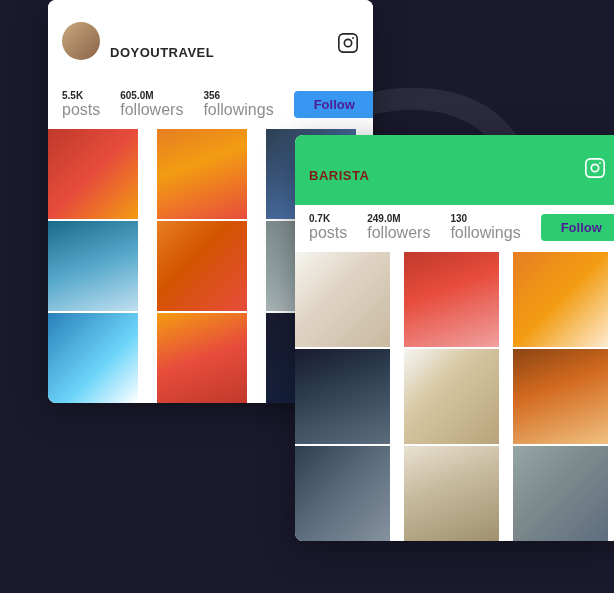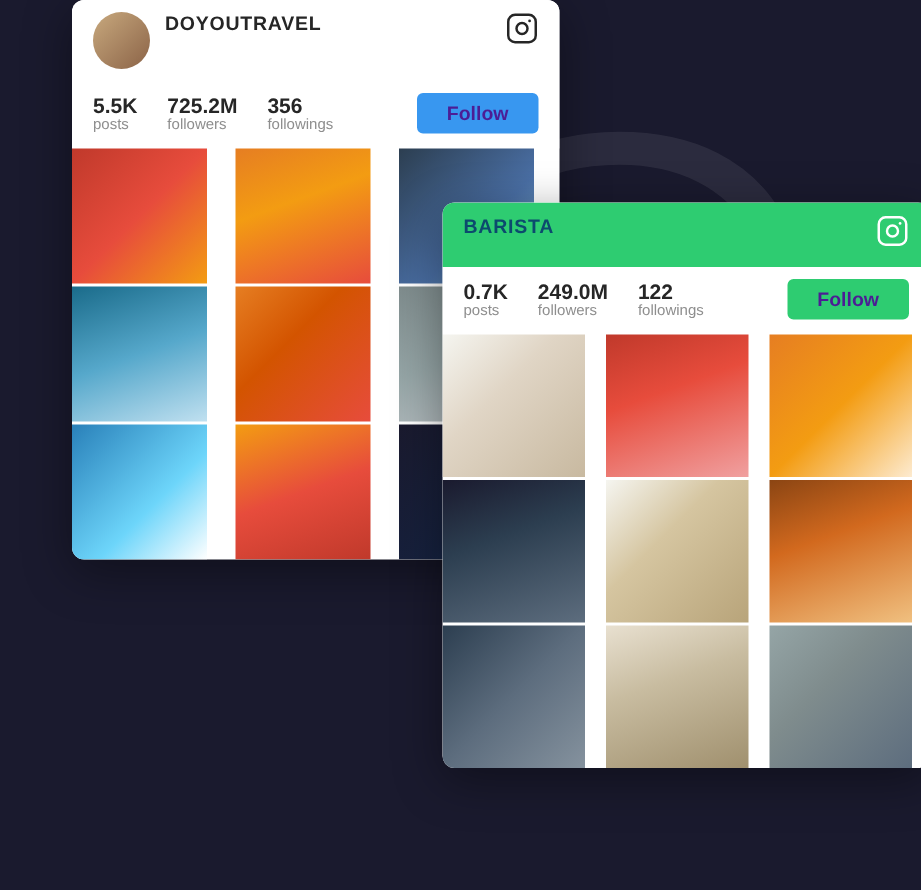--- a/index.html
+++ b/index.html
@@ -36,22 +36,22 @@
     .card {
       position: absolute;
       background: #fff;
       border-radius: 8px;
       overflow: hidden;
       box-shadow: 0 8px 32px rgba(0,0,0,0.4);
     }
 
     .card-header {
       display: flex;
-      align-items: flex-start;
-      padding: 8px 14px;
+      align-items: flex-end;
+      padding: 22px 14px;
       background: #fff;
       gap: 10px;
     }
 
     .card-header .avatar {
       width: 38px;
       height: 38px;
       border-radius: 50%;
       overflow: hidden;
       flex-shrink: 0;
@@ -85,26 +85,26 @@
     }
 
     .stat {
       display: flex;
       flex-direction: column;
       align-items: flex-start;
     }
 
     .stat-value {
       font-weight: 700;
-      font-size: 14px;
+      font-size: 10px;
       color: #262626;
     }
 
     .stat-label {
-      font-size: 10px;
+      font-size: 16px;
       color: #8e8e8e;
     }
 
     .follow-btn {
       margin-left: auto;
       background: #3897f0;
       color: #4c1d95;
       border: none;
       border-radius: 4px;
       padding: 6px 20px;
@@ -200,21 +200,21 @@
           <circle cx="17.5" cy="6.5" r="1" fill="#262626" stroke="none"></circle>
         </svg>
       </span>
     </div>
     <div class="card-stats">
       <div class="stat">
         <span class="stat-value">5.5K</span>
         <span class="stat-label">posts</span>
       </div>
       <div class="stat">
-        <span class="stat-value">725.2M</span>
+        <span class="stat-value">605.0M</span>
         <span class="stat-label">followers</span>
       </div>
       <div class="stat">
         <span class="stat-value">356</span>
         <span class="stat-label">followings</span>
       </div>
       <button class="follow-btn">Follow</button>
     </div>
     <div class="image-grid">
       <div class="grid-img img-c1"></div>
@@ -224,40 +224,40 @@
       <div class="grid-img img-c5"></div>
       <div class="grid-img img-c6"></div>
       <div class="grid-img img-c7"></div>
       <div class="grid-img img-c8"></div>
       <div class="grid-img img-c9"></div>
     </div>
   </div>
 
   <div class="card card-2">
     <div class="card-header card-2-header" style="background:#2ecc71;">
-      <span class="username" style="color:#0c4a6e; flex:1;">BARISTA</span>
+      <span class="username" style="color:#7f1d1d; flex:1;">BARISTA</span>
       <span>
         <svg width="22" height="22" viewBox="0 0 24 24" fill="none" stroke="#fff" stroke-width="1.8">
           <rect x="2" y="2" width="20" height="20" rx="5" ry="5"></rect>
           <circle cx="12" cy="12" r="4"></circle>
           <circle cx="17.5" cy="6.5" r="1" fill="#fff" stroke="none"></circle>
         </svg>
       </span>
     </div>
     <div class="card-stats">
       <div class="stat">
         <span class="stat-value">0.7K</span>
         <span class="stat-label">posts</span>
       </div>
       <div class="stat">
         <span class="stat-value">249.0M</span>
         <span class="stat-label">followers</span>
       </div>
       <div class="stat">
-        <span class="stat-value">122</span>
+        <span class="stat-value">130</span>
         <span class="stat-label">followings</span>
       </div>
       <button class="follow-btn green">Follow</button>
     </div>
     <div class="image-grid">
       <div class="grid-img img-b1"></div>
       <div class="grid-img img-b2"></div>
       <div class="grid-img img-b3"></div>
       <div class="grid-img img-b4"></div>
       <div class="grid-img img-b5"></div>

